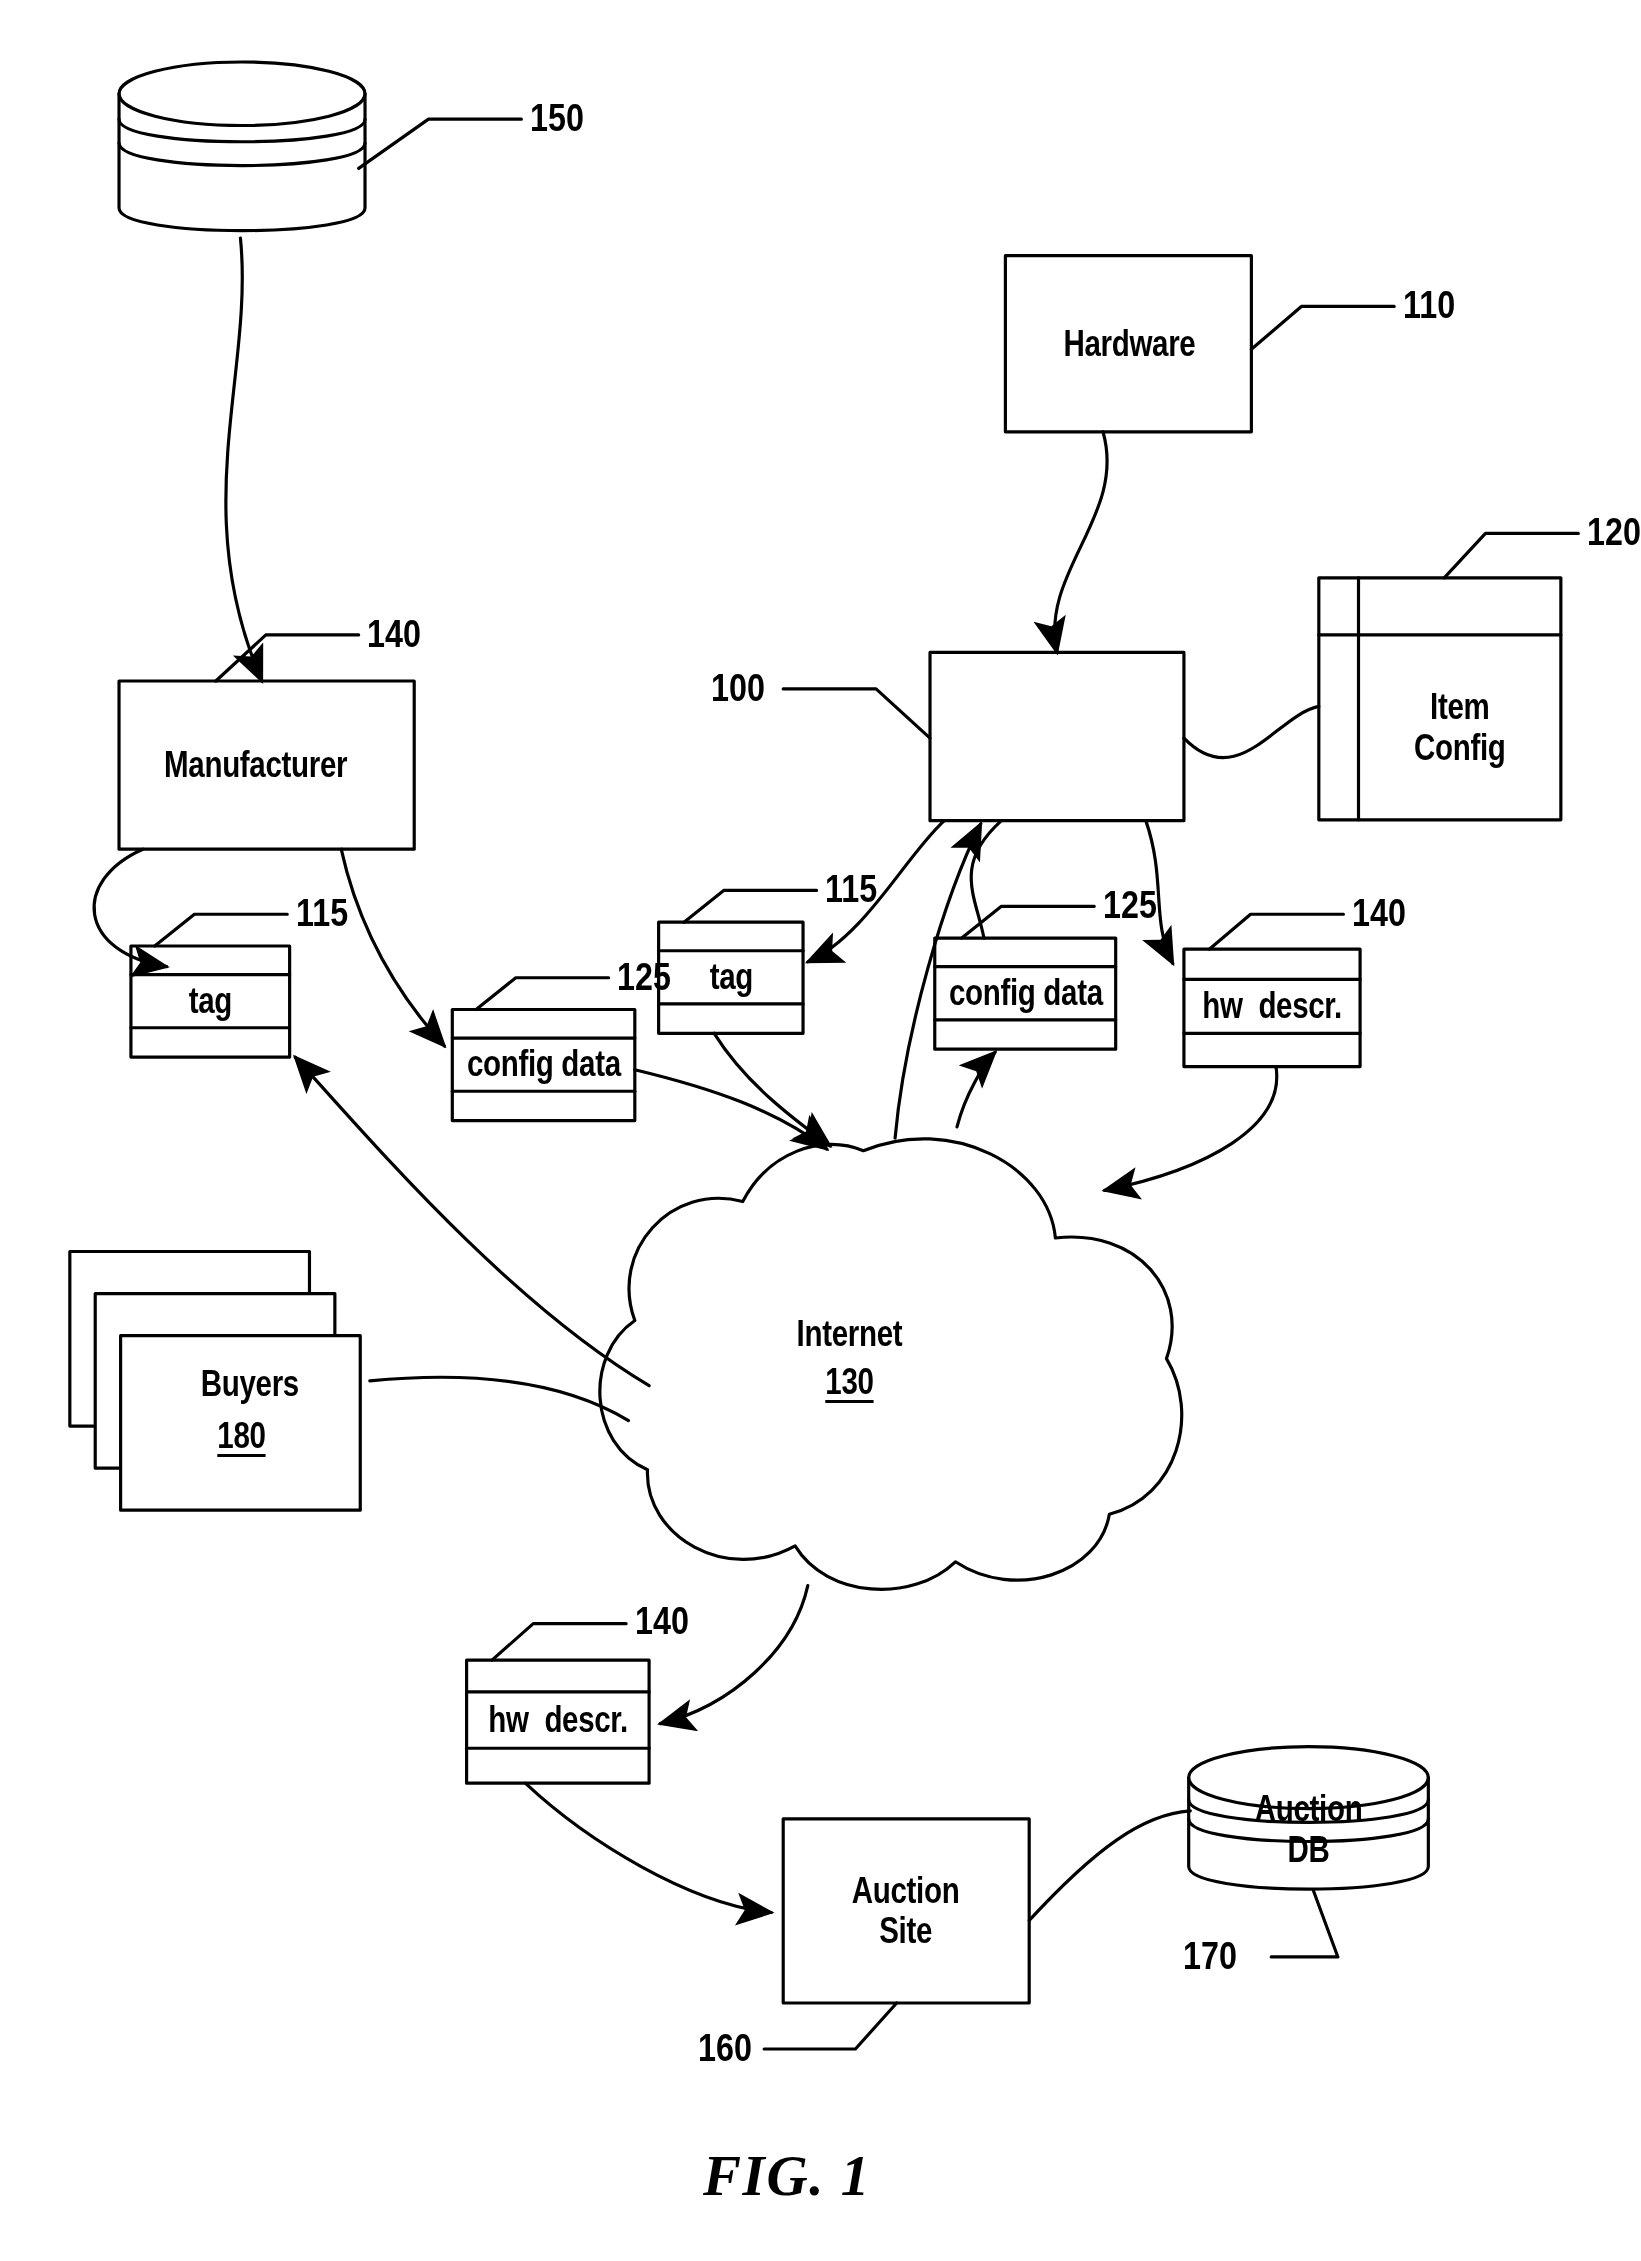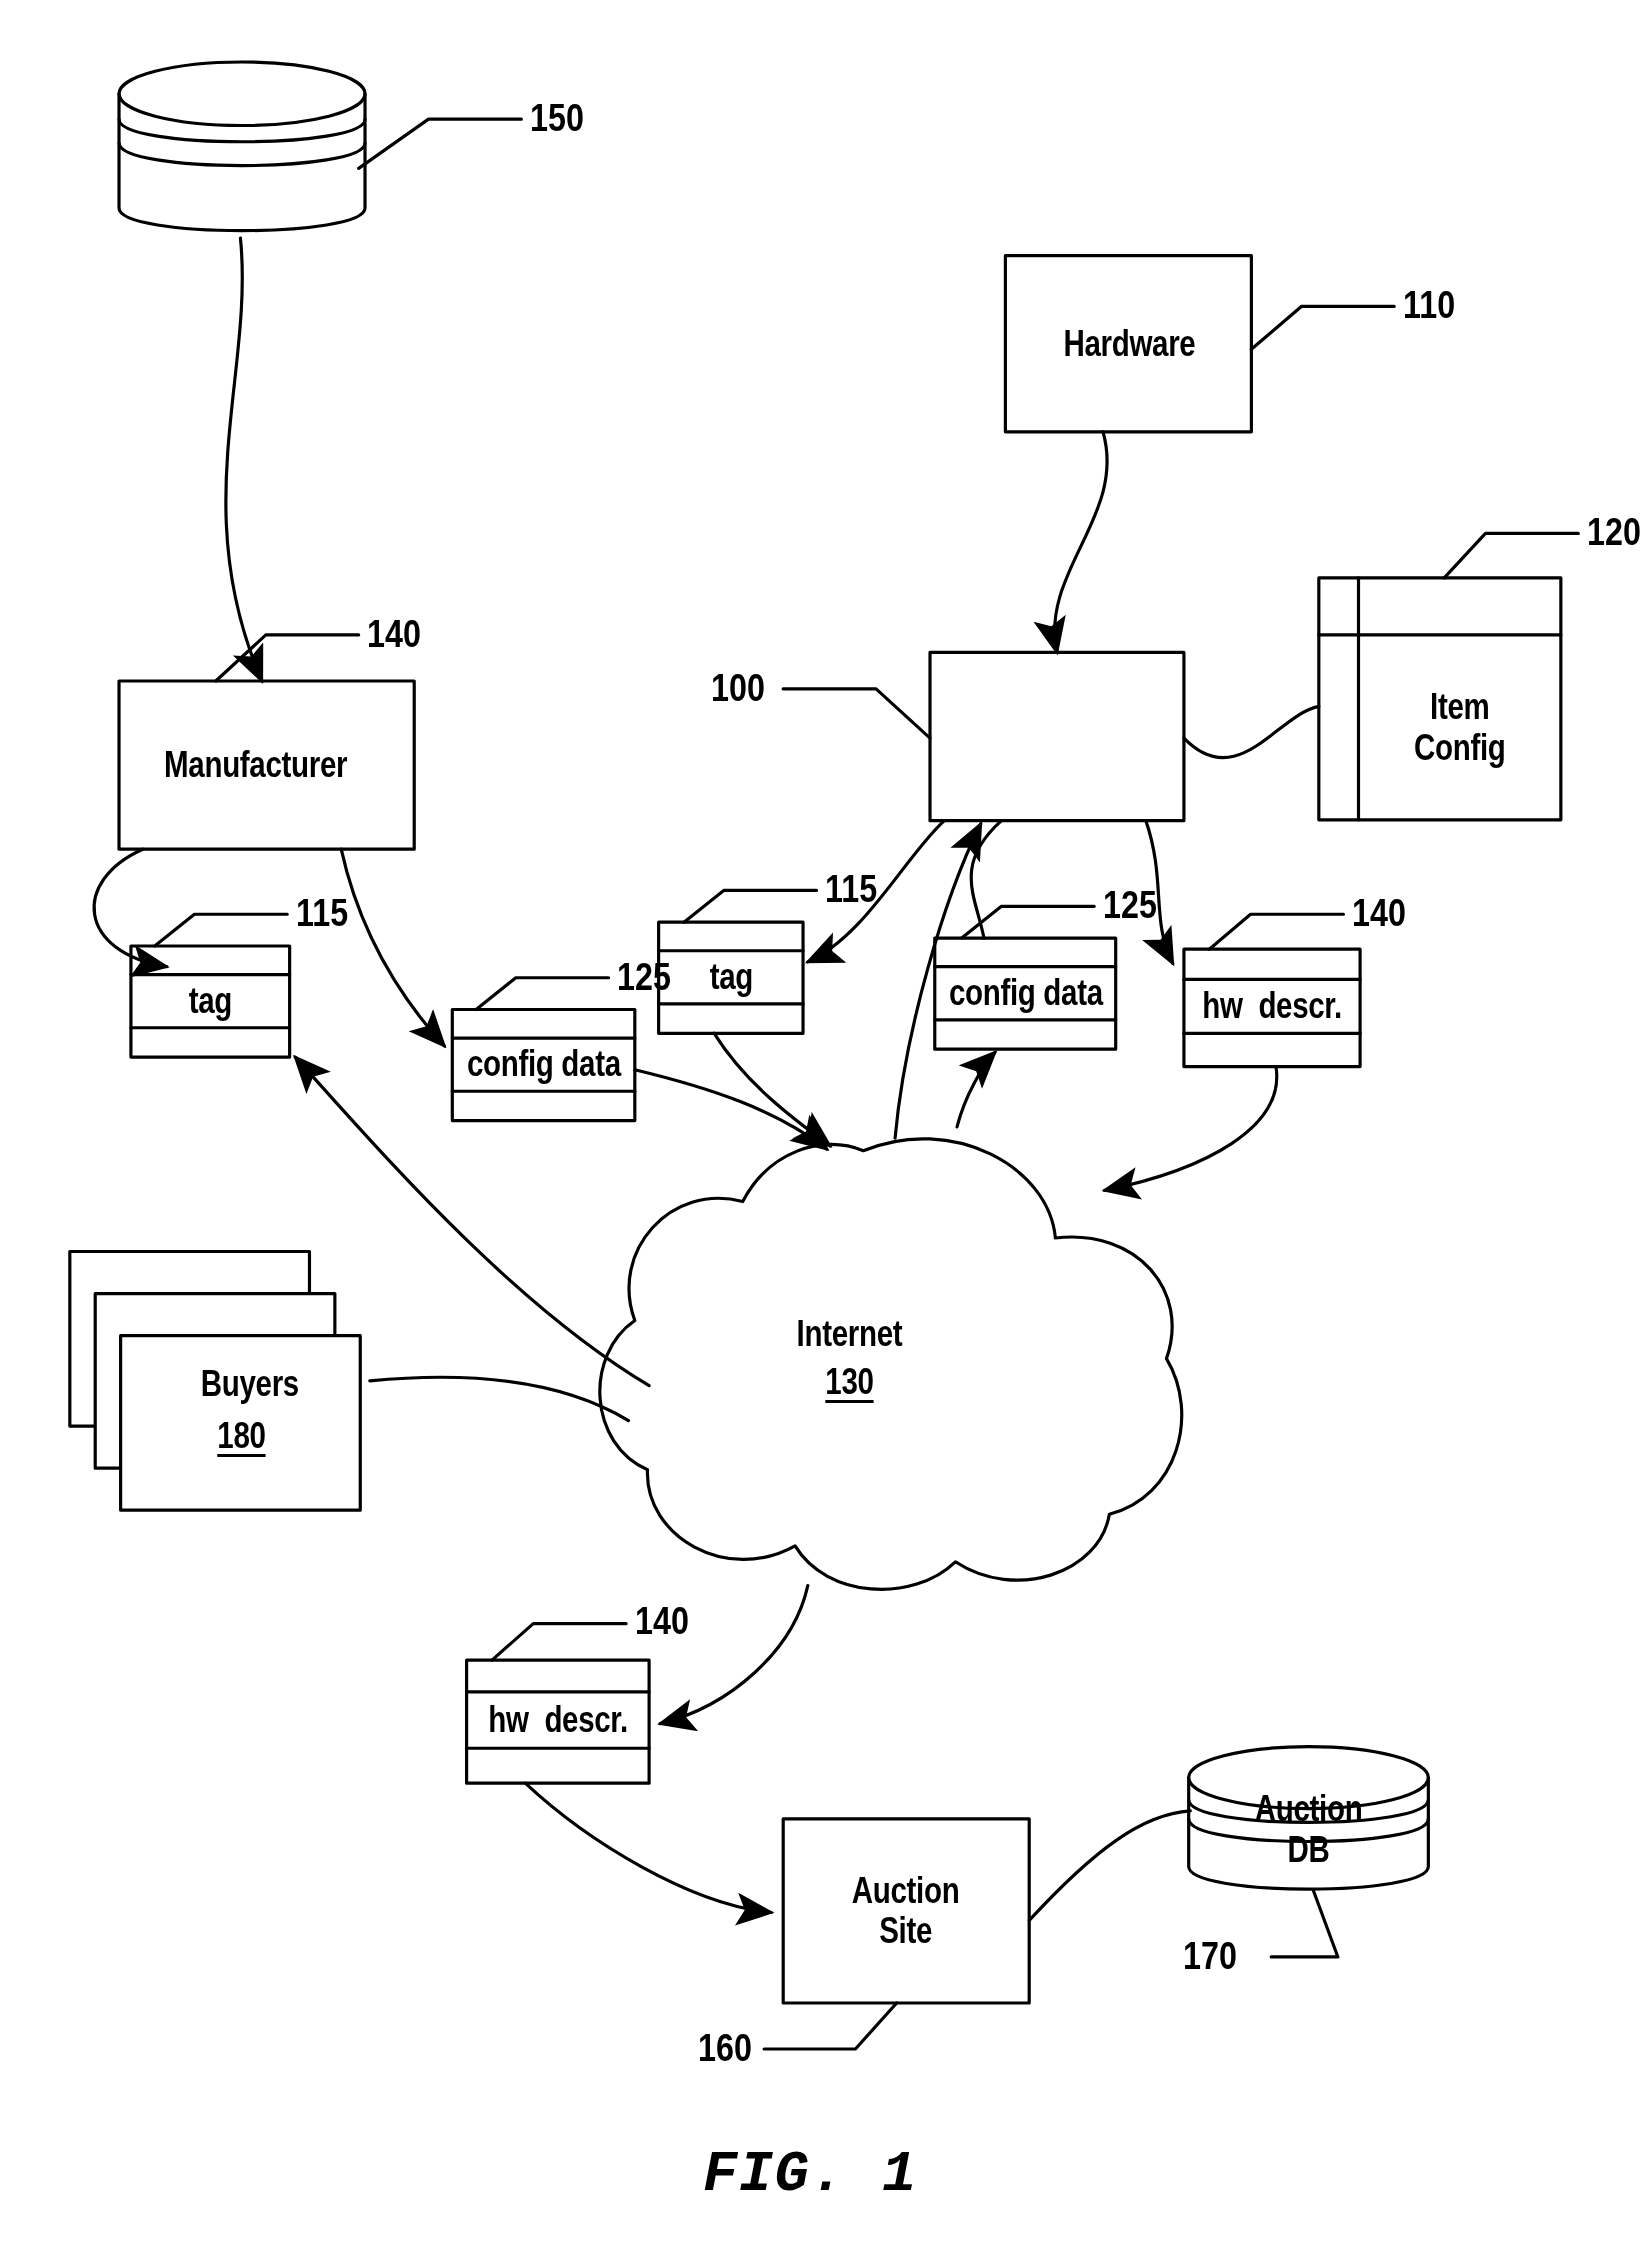--- a/index.html
+++ b/index.html
@@ -46,21 +46,21 @@
   .boxtext{
     font-size:36px;
   }
   .under{
     text-decoration:underline;
     text-decoration-thickness:3.2px;
     text-underline-offset:5.6px;
   }
   .figcap{
     position:absolute;
-    font-family:Liberation Mono, monospace;
+    font-family:Liberation Serif, serif;
     font-style:italic;
     font-weight:bold;
     font-size:57px;
     color:#000;
     white-space:pre;
     letter-spacing:1.6px;
   }
   
   .node-text{
     position:absolute;

